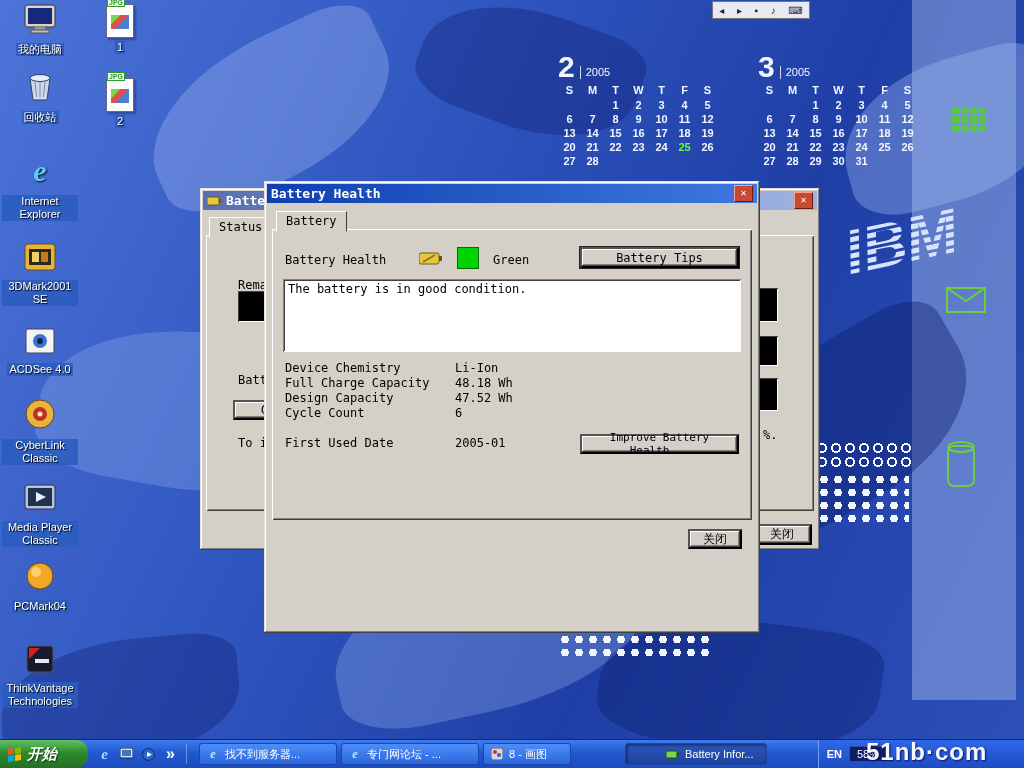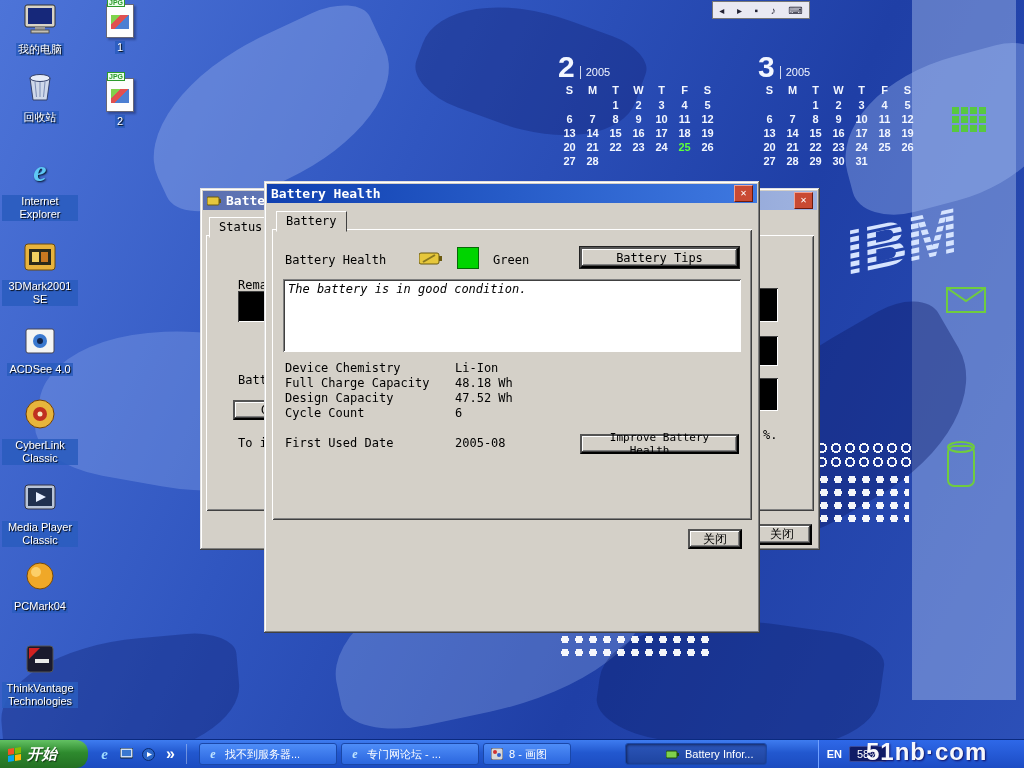--- a/index.html
+++ b/index.html
@@ -380,42 +380,42 @@
       <svg style="position:absolute;left:147px;top:22px;" width="24" height="14">
         <rect x="0" y="2" width="20" height="11" rx="2" fill="#e6c73c" stroke="#6b5a10"></rect>
         <rect x="20" y="5" width="3" height="5" fill="#6b5a10"></rect>
         <path d="M4 11 L16 4" stroke="#8a7820" stroke-width="2"></path>
       </svg>
       <span class="status-square" style="left:185px;top:18px;"></span>
       <span class="lbl" style="left:221px;top:24px;">Green</span>
       <button class="btn btn-default" style="left:308px;top:18px;width:159px;height:21px;">
         <span>Battery Tips</span>
       </button>
-      <div class="textbox" style="left:11px;top:50px;width:448px;height:67px;font-style:italic;">
+      <div class="textbox" style="left:11px;top:50px;width:448px;height:67px;">
         <span>The battery is in good condition.</span>
       </div>
       <div class="frow" style="top:132px;">
         <span class="flabel">Device Chemistry</span>
         <span class="fvalue">Li-Ion</span>
       </div>
       <div class="frow" style="top:147px;">
         <span class="flabel">Full Charge Capacity</span>
         <span class="fvalue">48.18 Wh</span>
       </div>
       <div class="frow" style="top:162px;">
         <span class="flabel">Design Capacity</span>
         <span class="fvalue">47.52 Wh</span>
       </div>
       <div class="frow" style="top:177px;">
         <span class="flabel">Cycle Count</span>
         <span class="fvalue">6</span>
       </div>
       <div class="frow" style="top:207px;">
         <span class="flabel">First Used Date</span>
-        <span class="fvalue">2005-08</span>
+        <span class="fvalue">2005-01</span>
       </div>
       <button class="btn" style="left:308px;top:205px;width:159px;height:20px;font-size:11px;">
         <span>Improve Battery Health...</span>
       </button>
     </div>
     <button class="btn" style="left:424px;top:348px;width:54px;height:20px;">
       <span>关闭</span>
     </button>
   </div>
 

